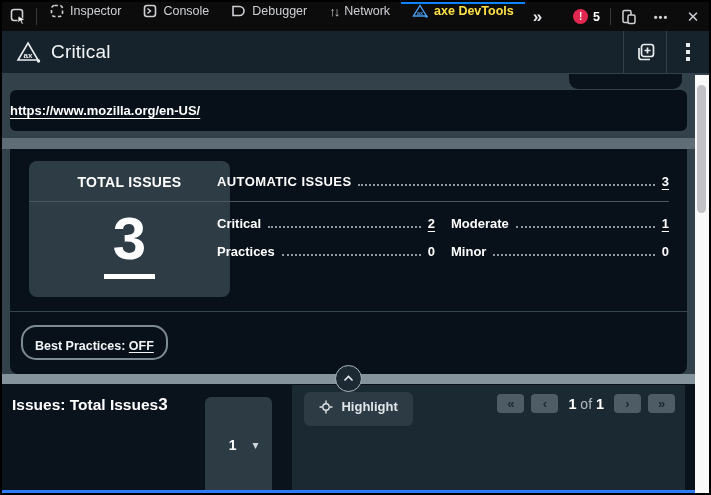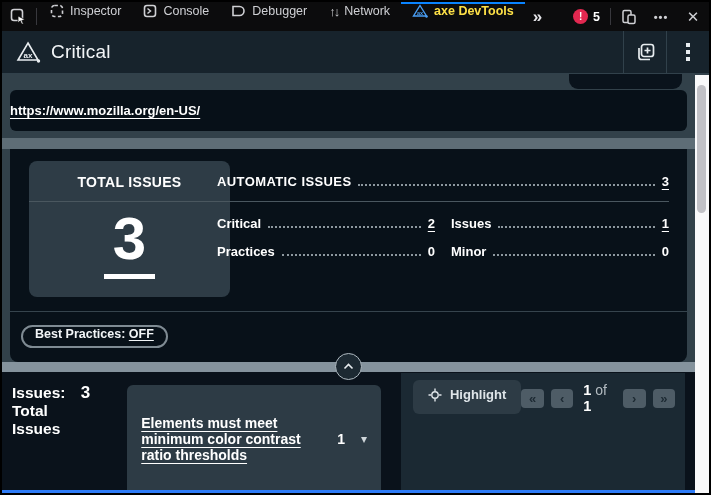--- a/index.html
+++ b/index.html
@@ -49,21 +49,21 @@
   .leader-row { display:flex; align-items:baseline; }
   .leader { flex:1; border-bottom:2px dotted #8d989f; margin:0 7px 3px; }
   .auto-label { font-size:13px; font-weight:700; letter-spacing:.4px; }
   .val { font-size:13px; font-weight:700; }
   .val.link { text-decoration:underline; text-underline-offset:3px; cursor:pointer; }
   .rule { border:none; border-top:1px solid #4a575f; margin:12px 0 14px; }
   .sev-grid { display:grid; grid-template-columns:1fr 1fr; column-gap:16px; row-gap:13px; }
   .sev-label { font-size:13px; font-weight:700; }
   .panel-divider { border:none; border-top:1px solid #36444d; }
   .badges { display:flex; gap:11px; padding:13px 12px 14px 11px; }
-  .pill { border:2px solid #7f8b93; border-radius:15px; padding:0 12px 5px; color:#f2f5f7; font-size:12.5px; font-weight:700; cursor:pointer; background:transparent; white-space:nowrap; }
+  .pill { border:2px solid #7f8b93; border-radius:15px; padding:12px 12px 5px; color:#f2f5f7; font-size:12.5px; font-weight:700; cursor:pointer; background:transparent; white-space:nowrap; }
   .pill .emph { text-decoration:underline; text-underline-offset:2px; }
 
   .band2 { position:relative; margin-top:0; height:10px; background:#85939d; flex:0 0 auto; }
   .collapse-btn { position:absolute; left:calc(50% - 14px); top:-9px; width:27px; height:27px; border-radius:50%; background:#1c2932; border:1.5px solid #aeb9c0; display:flex; align-items:center; justify-content:center; cursor:pointer; z-index:2; }
 
   
   .issues { flex:1; background:#0a121b; color:#fff; display:flex; flex-direction:row; overflow:hidden; }
   .issues-head { display:flex; align-items:baseline; justify-content:space-between; padding:11px 11px 10px 10px; }
   .issues-title { font-size:15.5px; font-weight:700; }
   .issues-count { font-size:17px; font-weight:700; }
@@ -204,21 +204,21 @@
               <span class="val link">3</span>
             </div>
             <hr class="rule">
             <div class="sev-grid">
               <div class="leader-row">
                 <span class="sev-label">Critical</span>
                 <span class="leader"></span>
                 <span class="val link">2</span>
               </div>
               <div class="leader-row">
-                <span class="sev-label">Issues</span>
+                <span class="sev-label">Moderate</span>
                 <span class="leader"></span>
                 <span class="val link">1</span>
               </div>
               <div class="leader-row">
                 <span class="sev-label">Practices</span>
                 <span class="leader"></span>
                 <span class="val">0</span>
               </div>
               <div class="leader-row">
                 <span class="sev-label">Minor</span>
@@ -245,21 +245,20 @@
       </div>
 
       <div class="issues">
         <div class="issues-head">
           <span class="issues-title">Issues: Total Issues</span>
           <span class="issues-count">3</span>
         </div>
         <hr class="issues-rule">
 
         <div class="acc-header">
-          <span class="acc-title">Elements must meet minimum color contrast ratio thresholds</span>
           <span class="acc-count">1</span>
           <span class="acc-caret">▾</span>
         </div>
 
         <div class="acc-body">
           <button class="hl-btn">
             <svg width="14" height="14" viewBox="0 0 14 14">
               <circle cx="7" cy="7" r="3.2" fill="none" stroke="#dfe5e9" stroke-width="1.4"></circle>
               <path d="M7 0.5 V3 M7 11 V13.5 M0.5 7 H3 M11 7 H13.5" stroke="#dfe5e9" stroke-width="1.4"></path>
             </svg>

